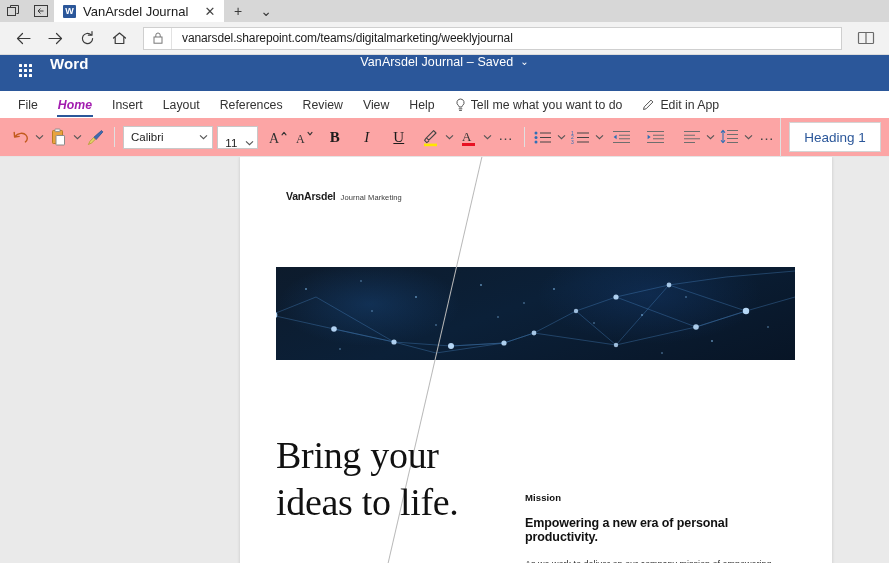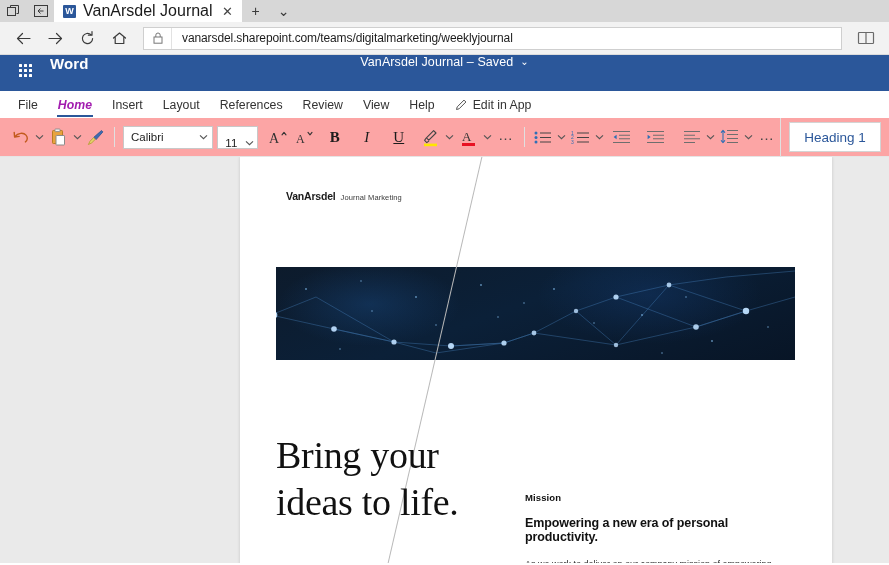--- a/index.html
+++ b/index.html
@@ -36,21 +36,21 @@
   .tab-favicon {
     width: 13px; height: 13px;
     background: #2b579a;
     border-radius: 1px;
     display: flex; align-items: center; justify-content: center;
     color: #fff; font-size: 9px; font-weight: bold;
     line-height: 1;
     flex-shrink: 0;
   }
   .tab-title {
-    font-size: 16px;
+    font-size: 13px;
     color: #1a1a1a;
     white-space: nowrap;
     overflow: hidden;
     text-overflow: ellipsis;
     flex: 1;
   }
   .tab-close {
     width: 16px; height: 16px;
     display: flex; align-items: center; justify-content: center;
     color: #444; font-size: 13px;
@@ -475,20 +475,29 @@
 <div class="ribbon-tabs">
   <div class="rtab">File</div>
   <div class="rtab active">Home</div>
   <div class="rtab">Insert</div>
   <div class="rtab">Layout</div>
   <div class="rtab">References</div>
   <div class="rtab">Review</div>
   <div class="rtab">View</div>
   <div class="rtab">Help</div>
 
+  <div class="rtab-aux">
+    <span>
+      <svg width="11" height="14" viewBox="0 0 11 14">
+          <path d="M5.5 1a3.6 3.6 0 0 0-2.1 6.5c.5.4.7 1 .7 1.5h2.8c0-.5.2-1.1.7-1.5A3.6 3.6 0 0 0 5.5 1z" fill="none" stroke="#555" stroke-width="1"></path>
+          <path d="M4.1 10.8h2.8M4.5 12.4h2" stroke="#555" stroke-width="1" stroke-linecap="round"></path>
+        </svg>
+    </span>
+    <span>Tell me what you want to do</span>
+  </div>
 
   <div class="rtab-aux">
     <span>
       <svg width="13" height="13" viewBox="0 0 13 13">
           <path d="M1.5 11.5l.7-2.6L9 2.1l1.9 1.9-6.8 6.8-2.6.7z" fill="none" stroke="#555" stroke-width="1" stroke-linejoin="round"></path>
         </svg>
     </span>
     <span>Edit in App</span>
   </div>
 </div>

